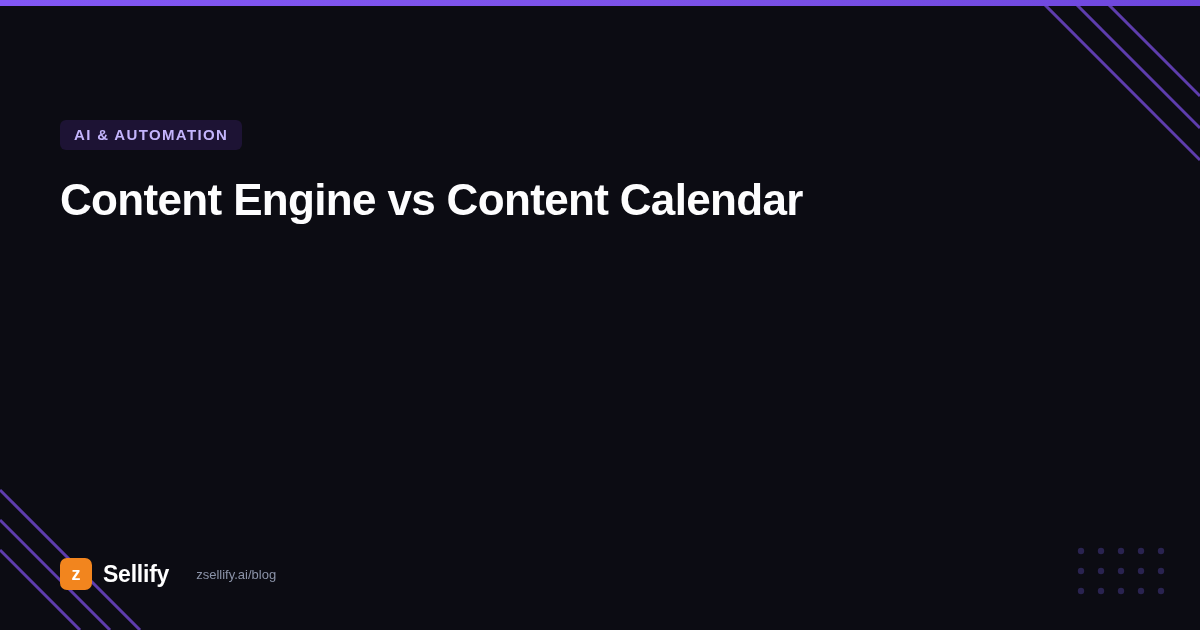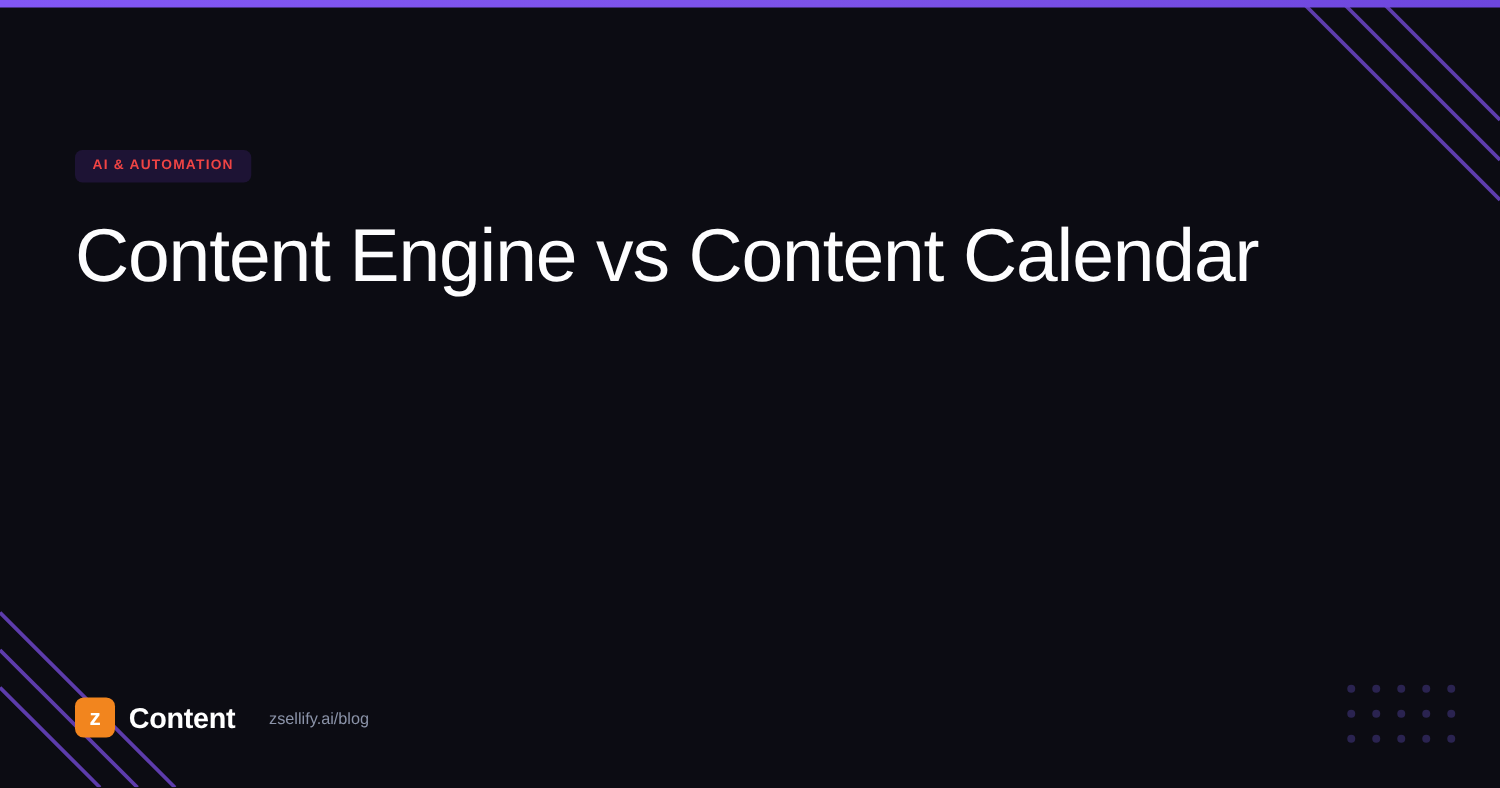--- a/index.html
+++ b/index.html
@@ -79,35 +79,35 @@
     position: absolute;
     left: 60px;
     top: 120px;
     width: 1060px;
     z-index: 5;
   }
 
   .category-badge {
     display: inline-block;
     background: #1d1334;
-    color: #ef4444;
-    font-size: 11px;
+    color: #c4b5fd;
+    font-size: 15px;
     font-weight: bold;
     letter-spacing: .09em;
     padding: 7px 14px 8px 14px;
     border-radius: 6px;
     line-height: 1;
     white-space: nowrap;
   }
 
   .post-title {
     margin-top: 25px;
     color: #fdfdfe;
-    font-size: 60px;
-    font-weight: normal;
+    font-size: 44px;
+    font-weight: bold;
     letter-spacing: -0.015em;
     line-height: 1.12;
     white-space: nowrap;
   }
 
   
   .footer {
     position: absolute;
     left: 60px;
     bottom: 40px;
@@ -189,18 +189,18 @@
   </svg>
 
   <div class="content">
     <div class="category-badge">AI &amp; AUTOMATION</div>
     <h1 class="post-title">Content Engine vs Content Calendar</h1>
   </div>
 
   <div class="footer">
     <div class="brand">
       <div class="brand-mark">z</div>
-      <div class="brand-name">Content</div>
+      <div class="brand-name">Sellify</div>
     </div>
     <div class="site-url">zsellify.ai/blog</div>
   </div>
 
 </div>
 
 </body></html>

